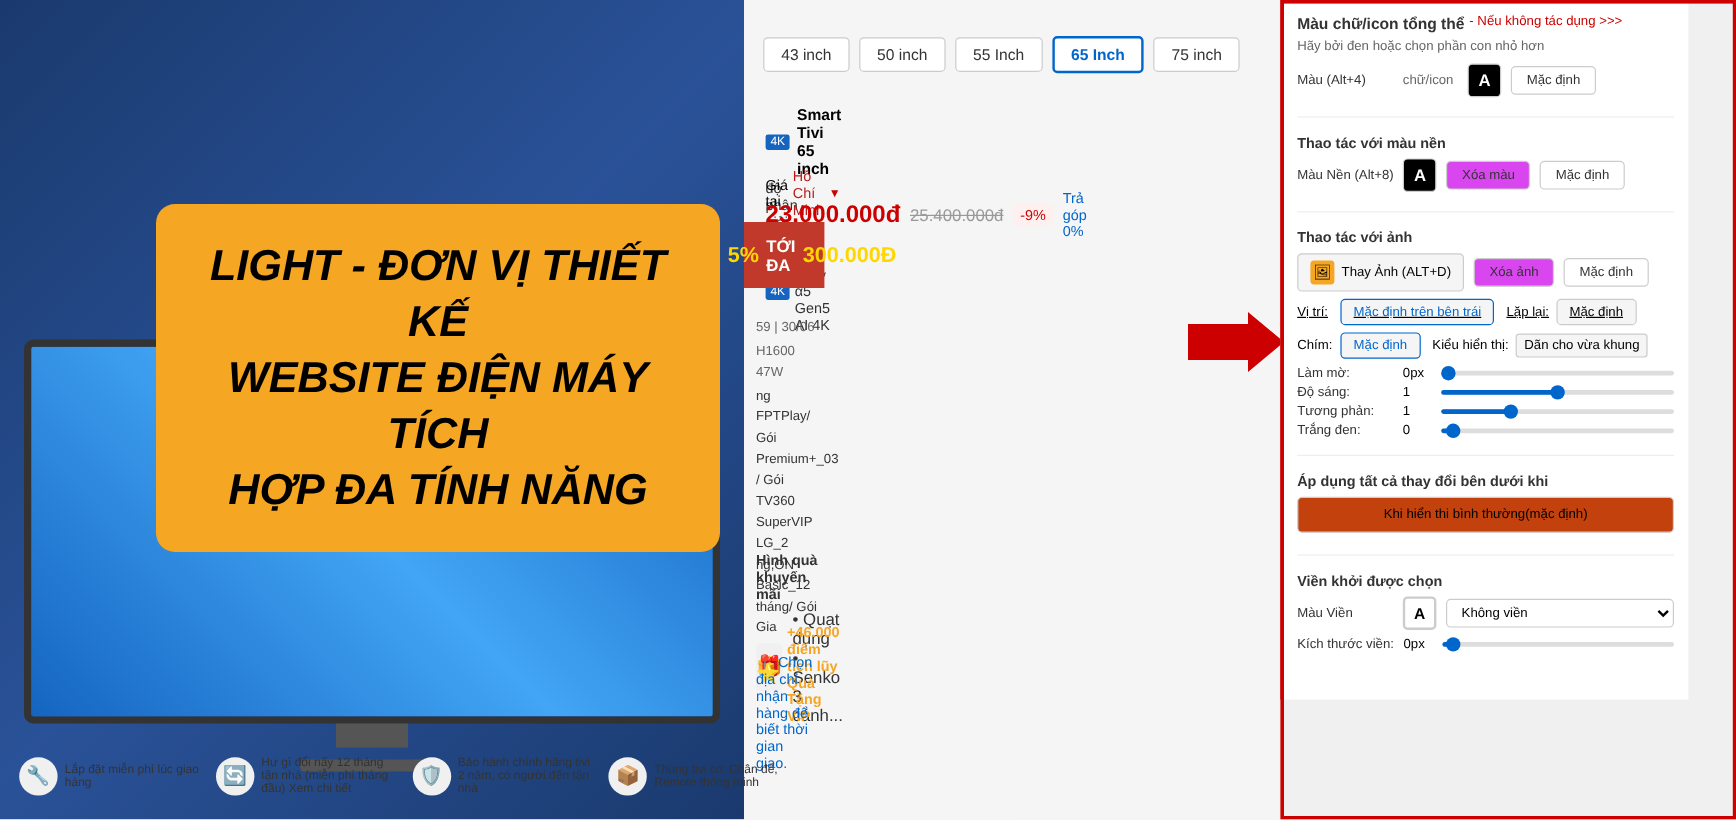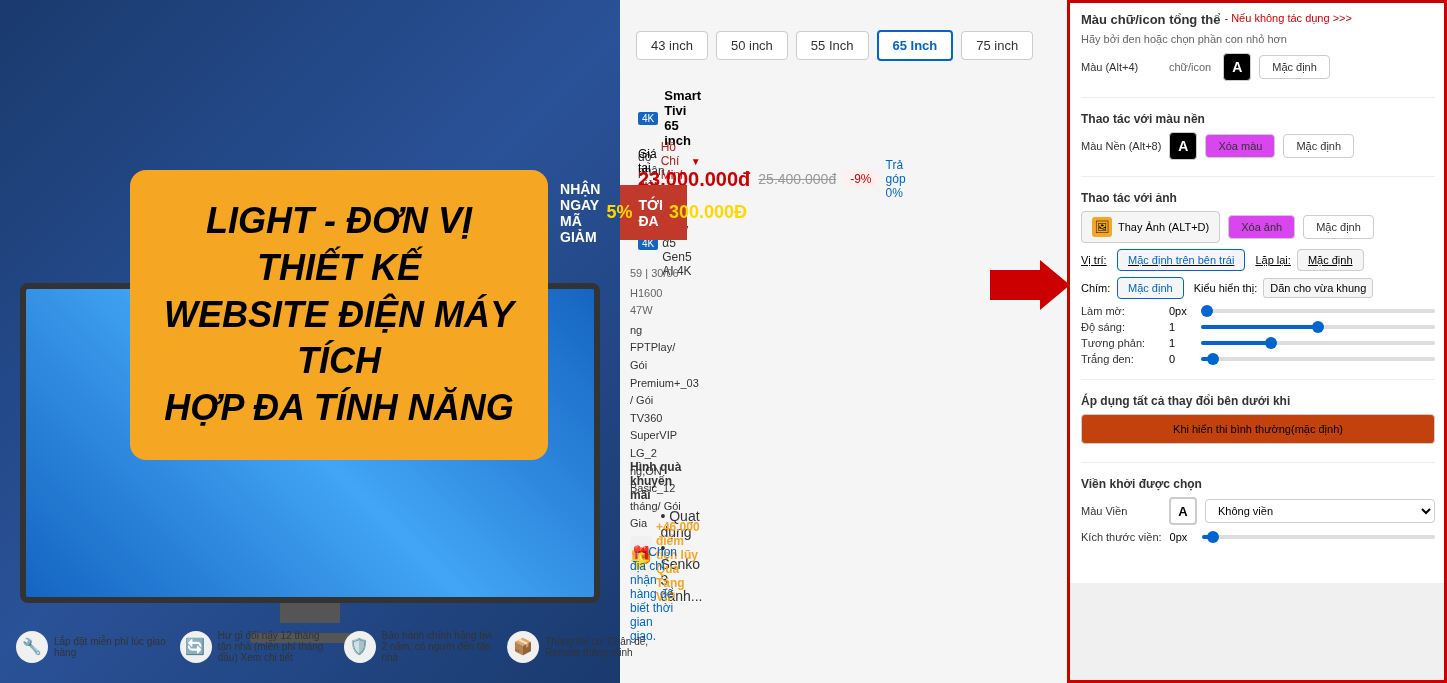--- a/index.html
+++ b/index.html
@@ -100,21 +100,21 @@
       height: 10px;
       background: #555;
       border-radius: 4px;
     }
 
     
     .yellow-banner {
       position: absolute;
       top: 170px;
       left: 130px;
-      width: 418px;
+      width: 470px;
       background: #f5a623;
       border-radius: 16px;
       padding: 28px 32px;
       z-index: 10;
     }
     .yellow-banner-text {
       font-size: 36px;
       font-weight: 900;
       color: #000;
       text-align: center;
@@ -183,21 +183,21 @@
       position: absolute;
       top: 260px;
       left: 990px;
       z-index: 20;
       display: flex;
       align-items: center;
     }
 
     
     .right-panel {
-      width: 380px;
+      width: 340px;
       background: #fff;
       border-left: 2px solid #cc0000;
       overflow-y: auto;
       padding: 12px;
       font-size: 12px;
       flex-shrink: 0;
     }
 
     .panel-section {
       margin-bottom: 14px;

